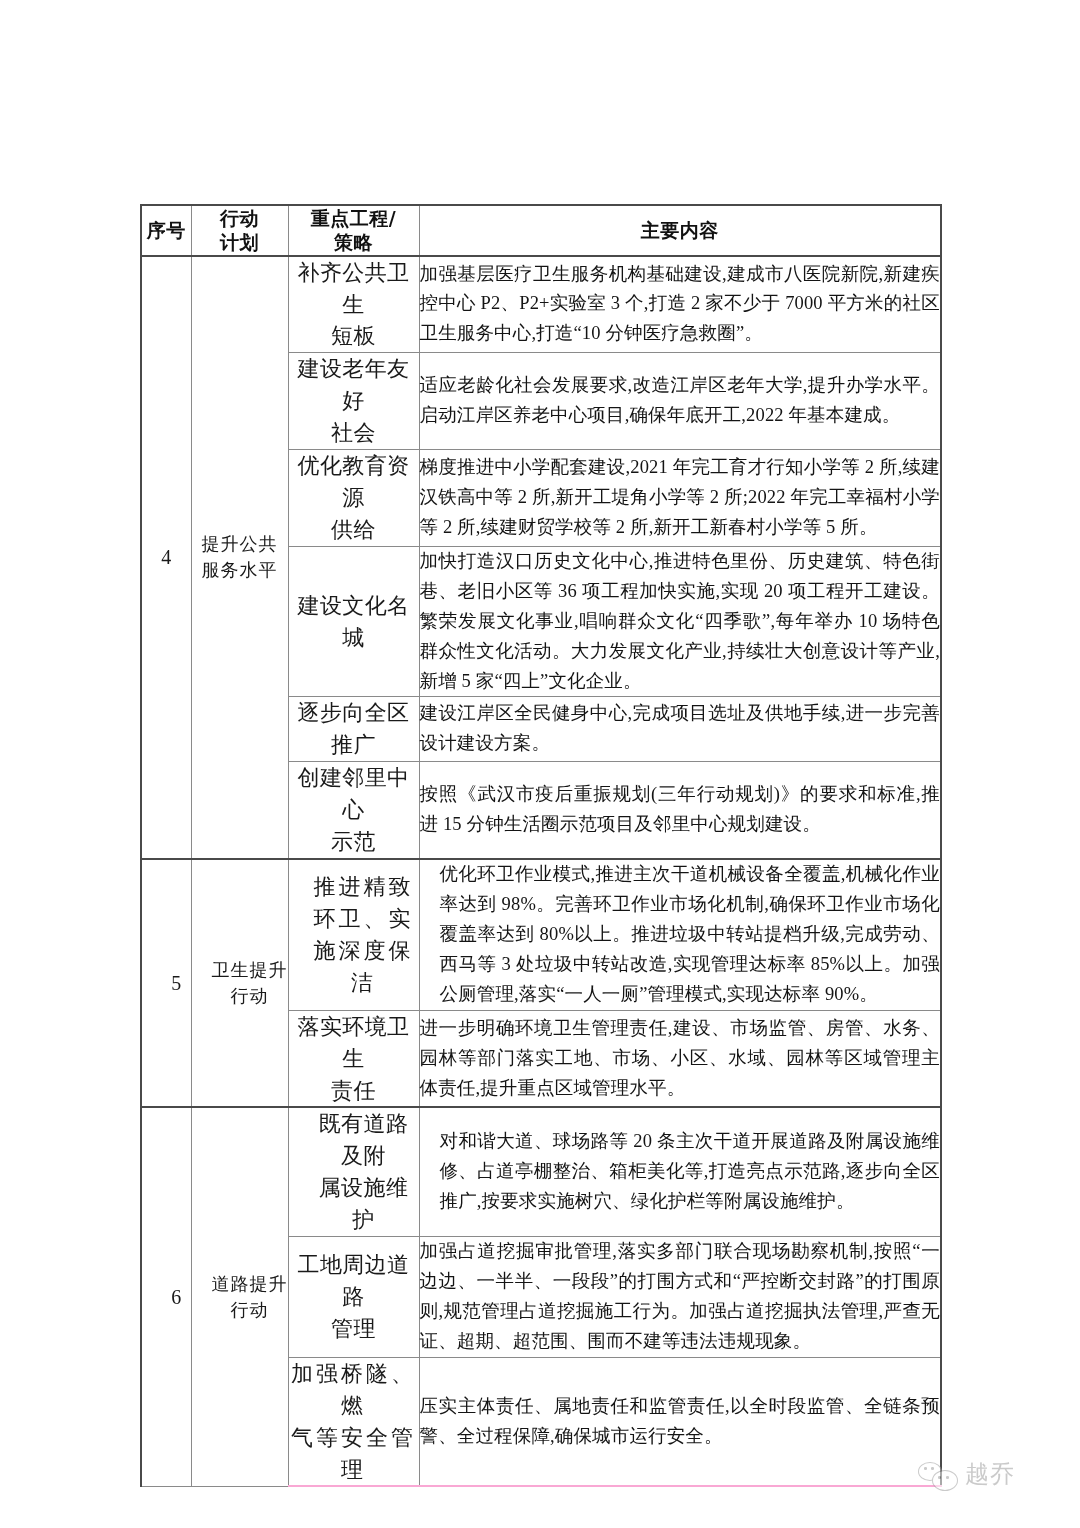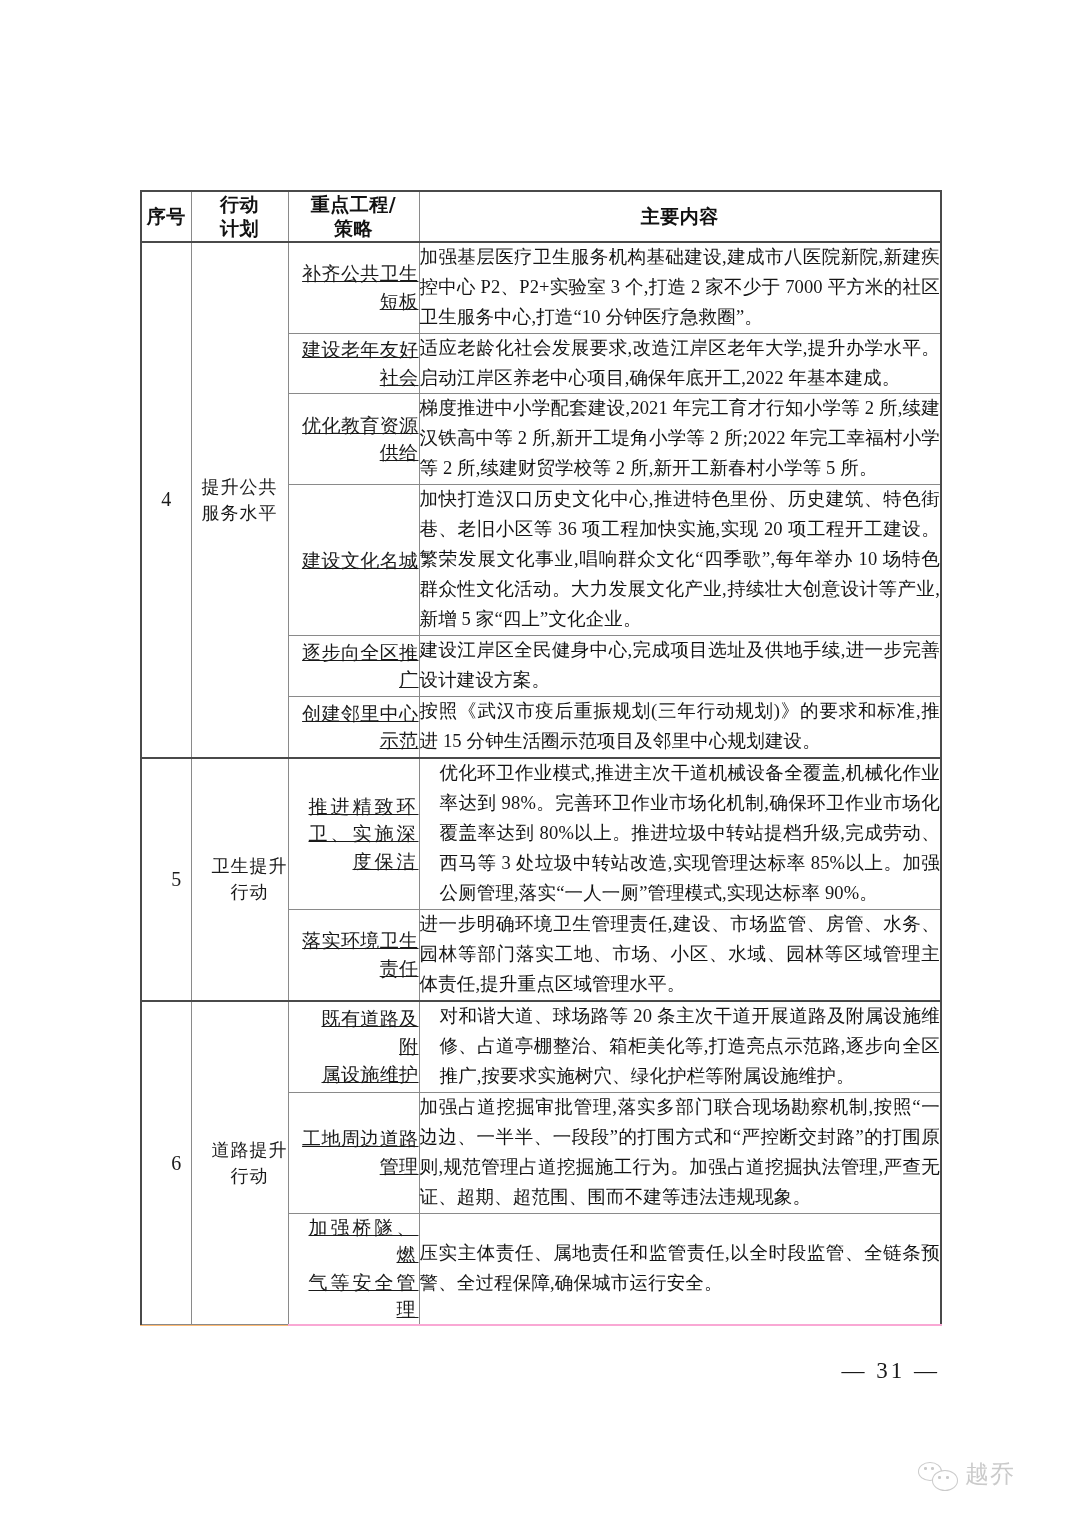--- a/index.html
+++ b/index.html
@@ -20,21 +20,21 @@
     position: absolute;
     left: 0; top: 0;
     width: 1080px;
     height: 1528px;
   }
 
   
   .doc-table {
     position: absolute;
     left: 140px;
-    top: 190px;
+    top: 204px;
     width: 800px;
     border-collapse: collapse;
     table-layout: fixed;
     background: #fdba74;
   }
   .doc-table td, .doc-table th {
     border: 1px solid #8a8a8a;
     padding: 0;
     vertical-align: middle;
     background: #fff;
@@ -82,27 +82,26 @@
   .cell-plan {
     text-align: center;
     font-size: 18px;
     line-height: 1.45;
     padding: 4px 5px;
     letter-spacing: 1px;
     color: #1a1a1a;
     margin-top: 48px;
   }
   .cell-proj {
-    text-align: right;
-    font-size: 19px;
+    text-align: center;
+    font-size: 22px;
     line-height: 1.45;
     padding: 8px 7px 8px 9px;
     letter-spacing: 0.4px;
     color: #1a1a1a;
-    text-decoration: underline;
   }
   .cell-proj.sp { letter-spacing: 3px; }
   .cell-main {
     text-align: justify;
     text-justify: inter-ideograph;
     font-size: 18.5px;
     line-height: 1.62;
     padding: 9px 11px 10px 12px;
     letter-spacing: 0.15px;
     color: #141414;
@@ -241,21 +240,20 @@
         <td class="cell-main edge-right">加强占道挖掘审批管理,落实多部门联合现场勘察机制,按照“一边边、一半半、一段段”的打围方式和“严控断交封路”的打围原则,规范管理占道挖掘施工行为。加强占道挖掘执法管理,严查无证、超期、超范围、围而不建等违法违规现象。</td>
       </tr>
       <tr class="last-row">
         <td class="cell-proj sp">加强桥隧、燃<br>气等安全管理</td>
         <td class="cell-main edge-right">压实主体责任、属地责任和监管责任,以全时段监管、全链条预警、全过程保障,确保城市运行安全。</td>
       </tr>
 
     </tbody>
   </table>
 
-  <div class="page-number">— 31 —</div>
 
   <div class="watermark">
     <div class="wechat-mark">
       <span class="bubble-back"></span>
       <span class="bubble-front"></span>
       <span class="dot d1"></span>
       <span class="dot d2"></span>
       <span class="dot d3"></span>
       <span class="dot d4"></span>
     </div>

